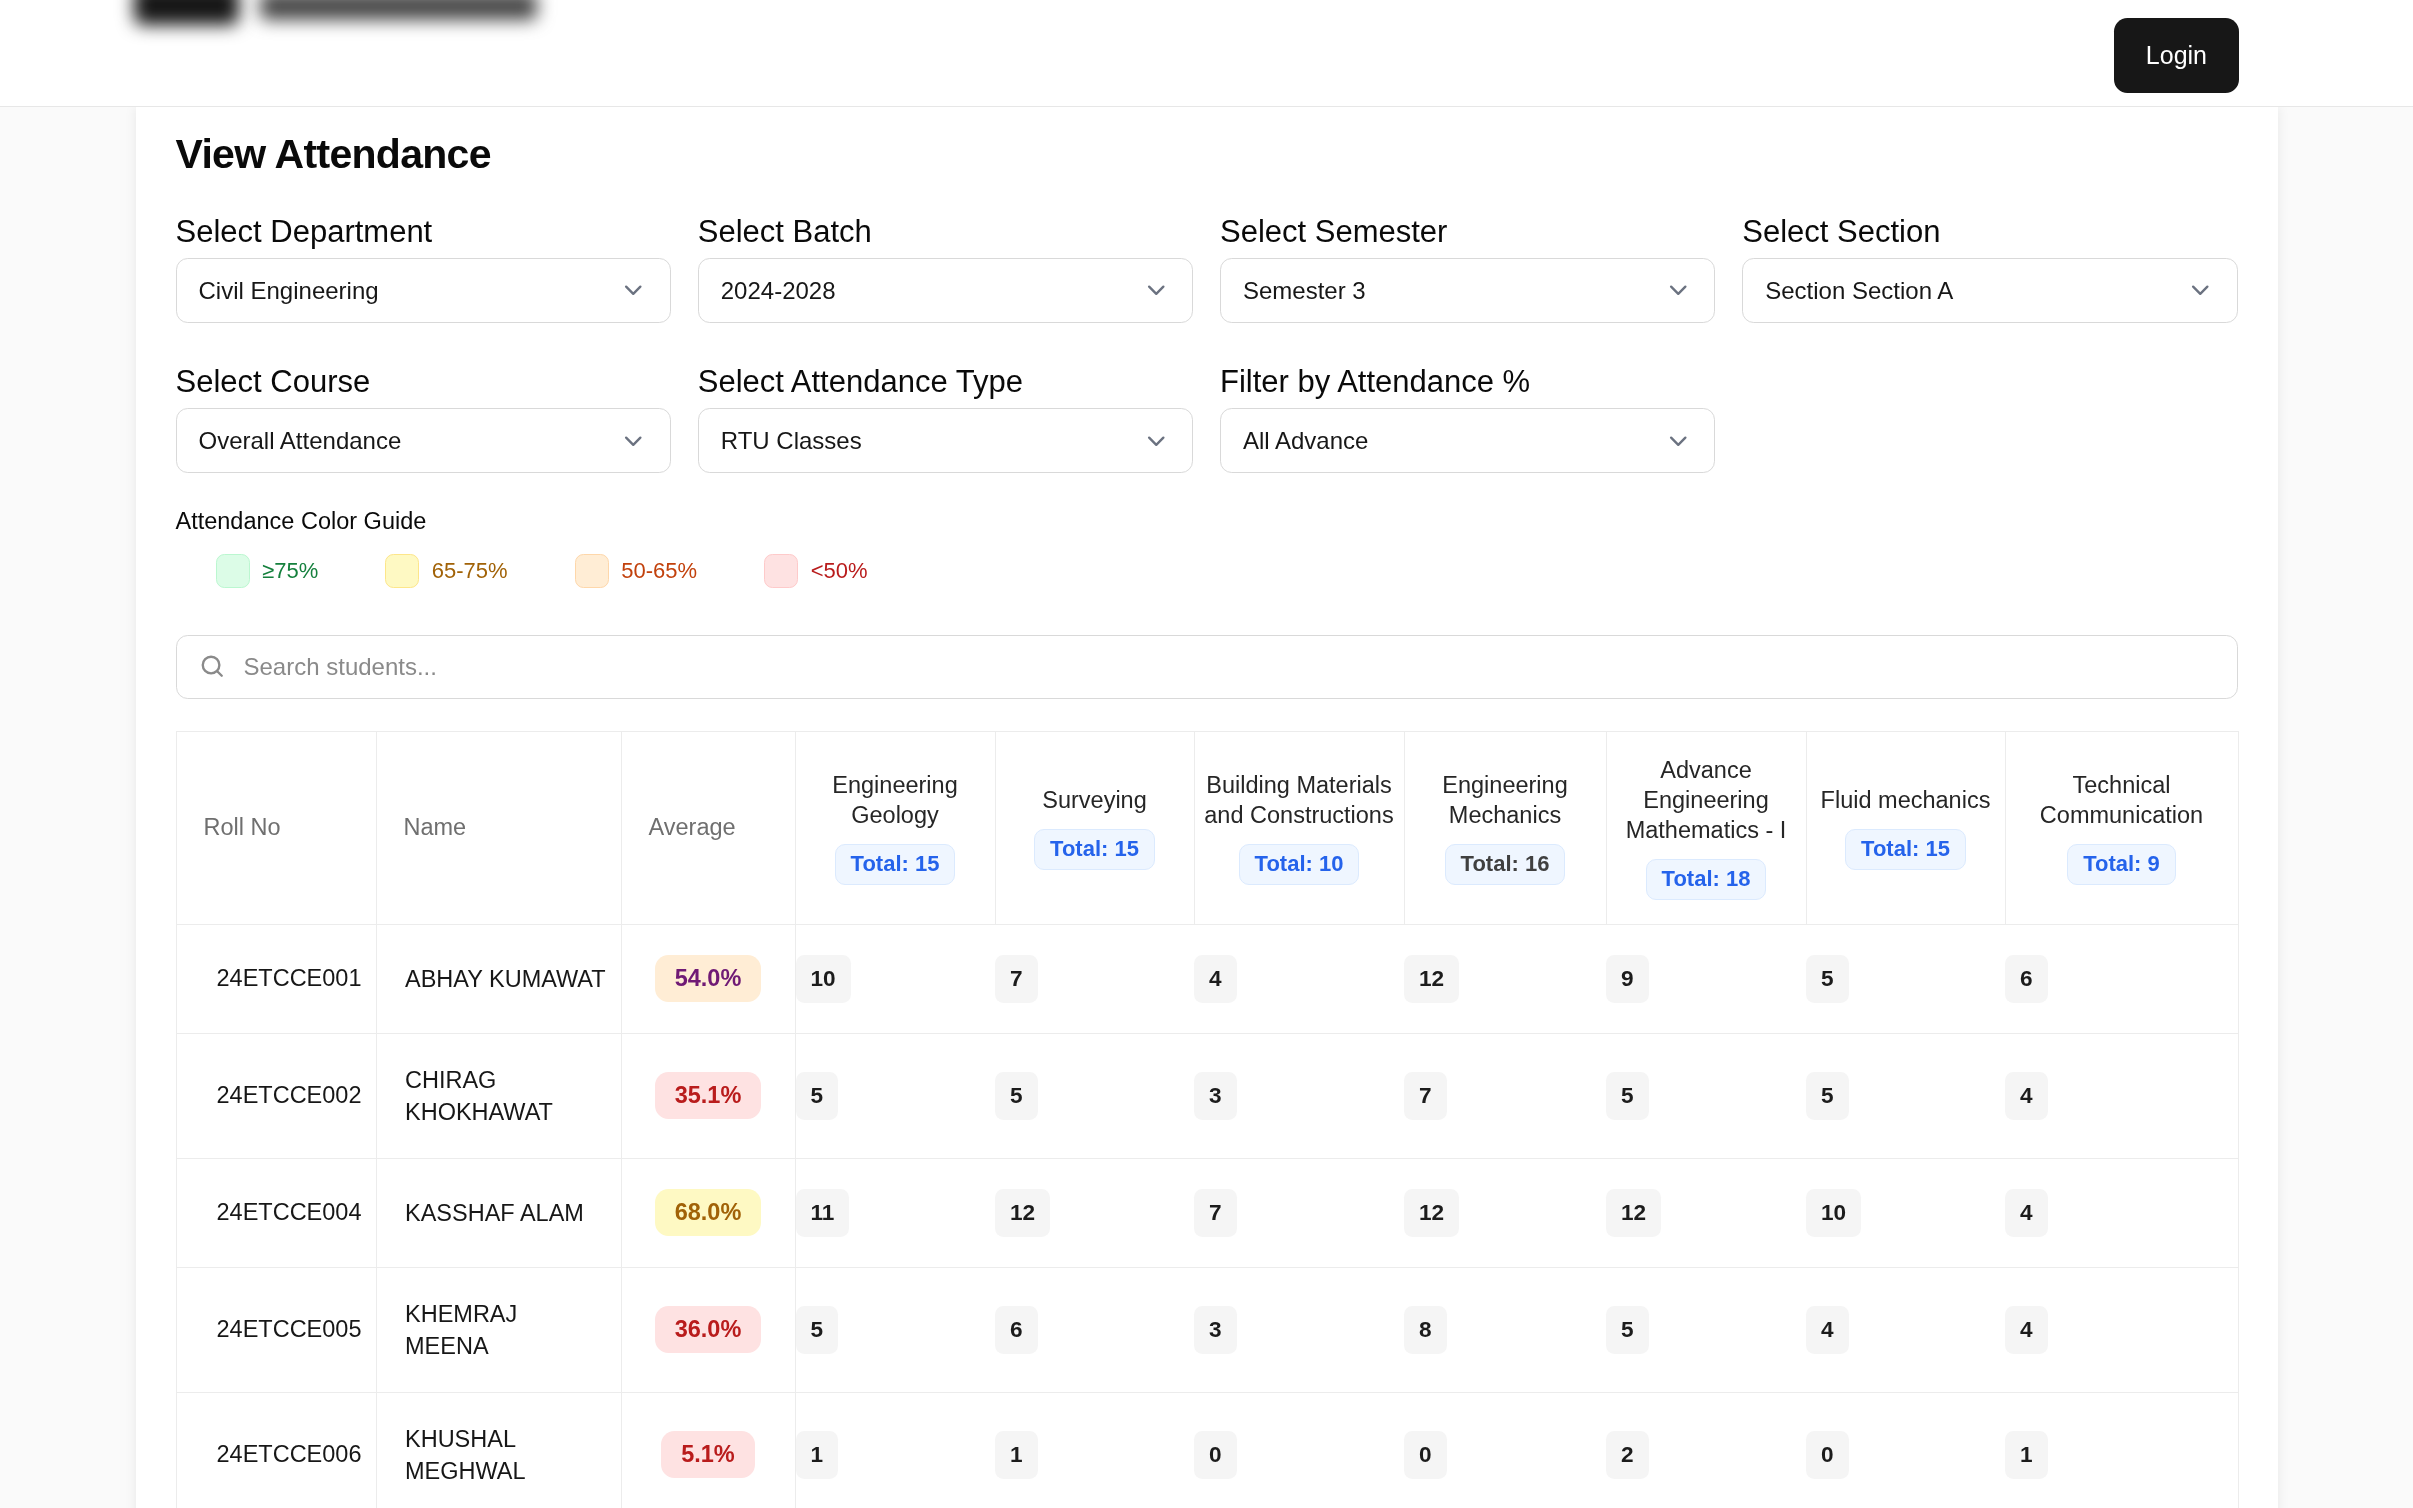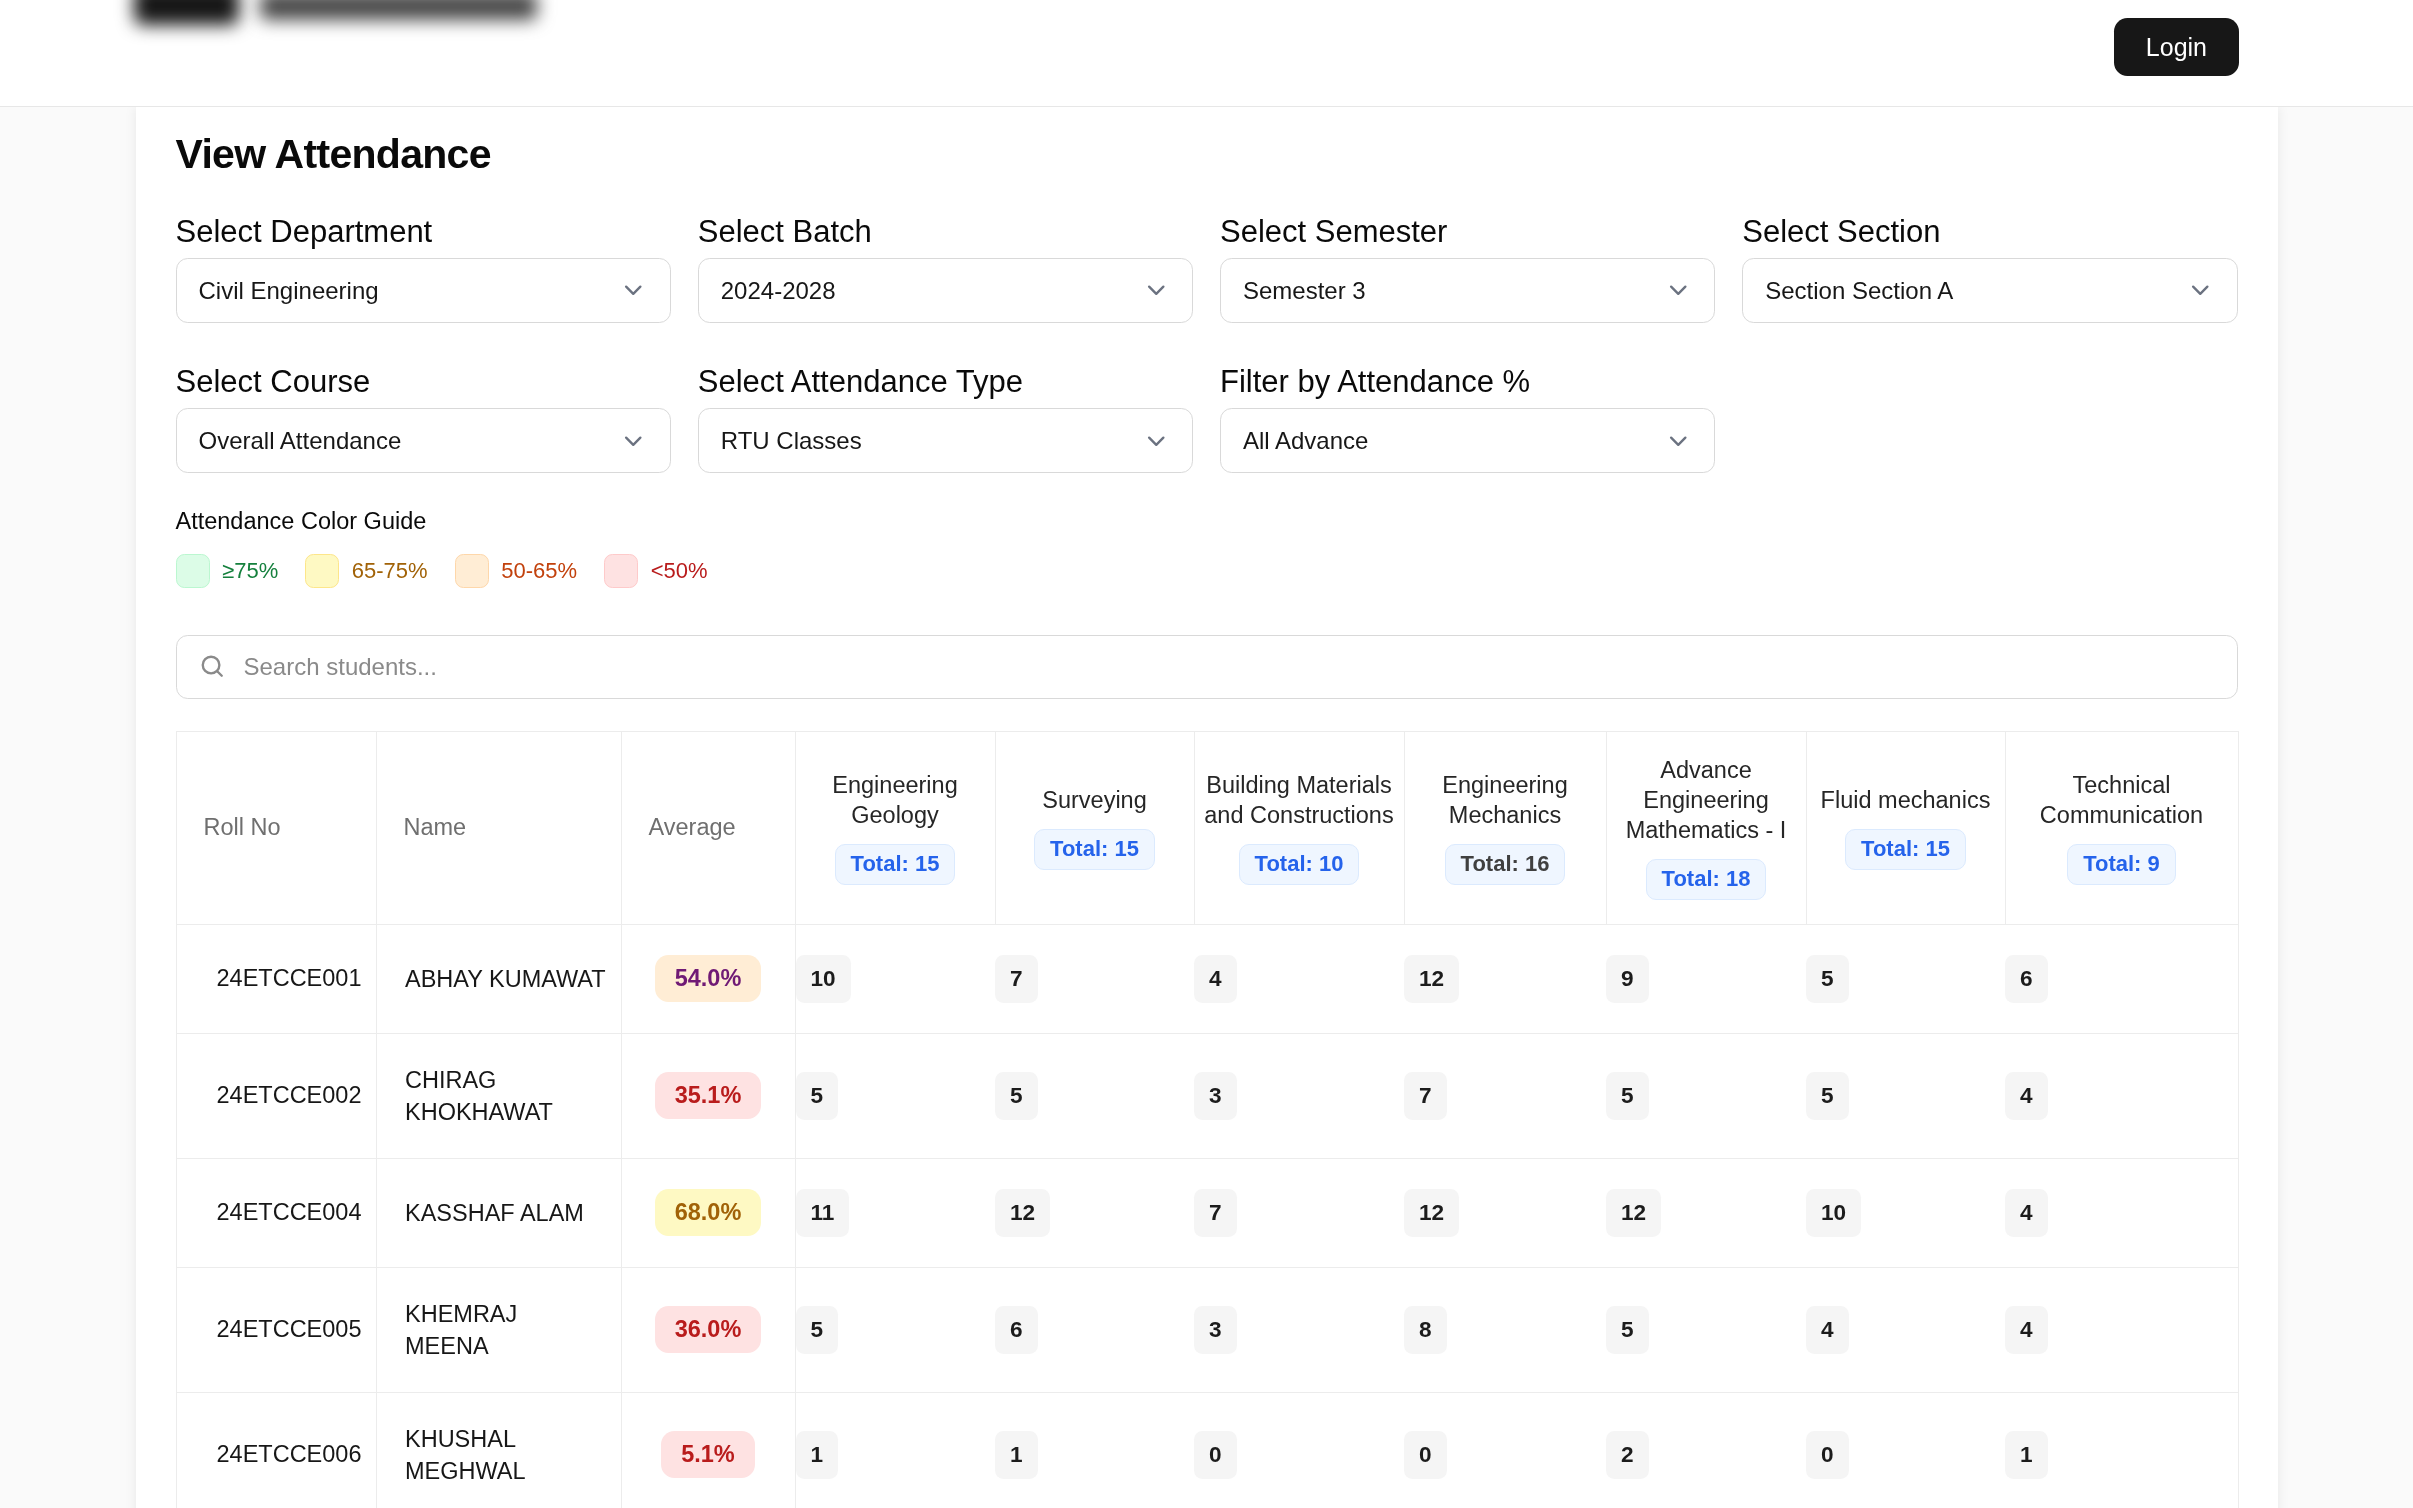--- a/index.html
+++ b/index.html
@@ -20,21 +20,21 @@
   .logo-blur .blob1 {
     position: absolute; left: 0; top: 0; width: 105px; height: 40px;
     background: #161616; border-radius: 8.4px; filter: blur(8.4px);
   }
   .logo-blur .blob2 {
     position: absolute; left: 126px; top: 6.7px; width: 277px; height: 28.5px;
     background: #474747; border-radius: 6.7px; filter: blur(8.4px);
   }
   .login-btn {
     position: absolute; right: 174px; top: 18.4px;
-    height: 58px; padding: 0 32px;
+    height: 75px; padding: 0 32px;
     background: var(--accent-dark, #171717); color: #ffffff;
     font-size: 25px; font-family: inherit;
     border: none; border-radius: 13.4px; cursor: pointer;
   }
 
   
   .card {
     width: 2142px; margin: 0 auto; background: #ffffff;
     box-shadow: 0 0 11.7px rgba(0,0,0,0.08);
     padding: 22px 40px 67px; min-height: 1401px;
@@ -58,21 +58,21 @@
     height: 65px; border: 0.8px solid #d9d9d9; border-radius: 11.7px;
     background: #ffffff; display: flex; align-items: center;
     justify-content: space-between; padding: 0 22px;
     font-size: 24px; color: #171717; cursor: pointer;
   }
   .select .chevron { width: 28.5px; height: 28.5px; flex: 0 0 auto; }
 
   
   .guide-title { margin-top: 35px; font-size: 23.5px; font-weight: 400; color: #0a0a0a; }
   .guide-items { margin-top: 18.4px; display: flex; align-items: center; gap: 27px; }
-  .guide-item { display: flex; align-items: center; gap: 12.6px; font-size: 22px; }
+  .guide-item { display: flex; align-items: center; gap: 12.6px; font-size: 22px; margin-left: 40px; }
   .swatch { width: 34px; height: 34px; border-radius: 8.4px; border: 0.8px solid #ddd; }
 
   
   .search-wrap { margin-top: 47px; position: relative; }
   .search-wrap .search-icon { position: absolute; left: 22px; top: 17.6px; width: 28.5px; height: 28.5px; }
   .search-input {
     width: 100%; height: 64px; border: 0.8px solid #d9d9d9; border-radius: 11.7px;
     font-size: 24px; padding: 0 23.5px 0 67px; color: #171717;
     outline: none; font-family: inherit; background: #fff;
   }

